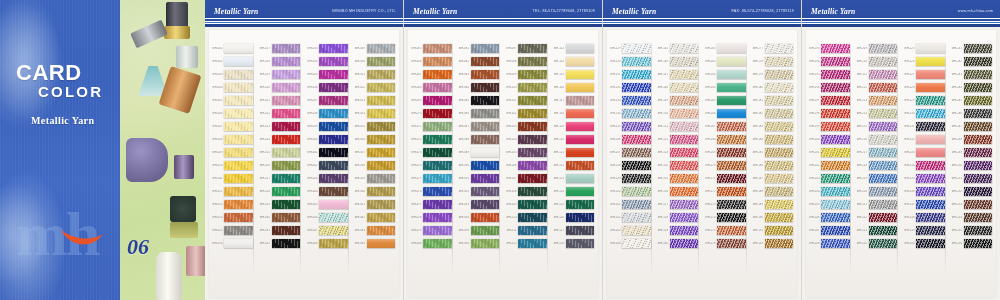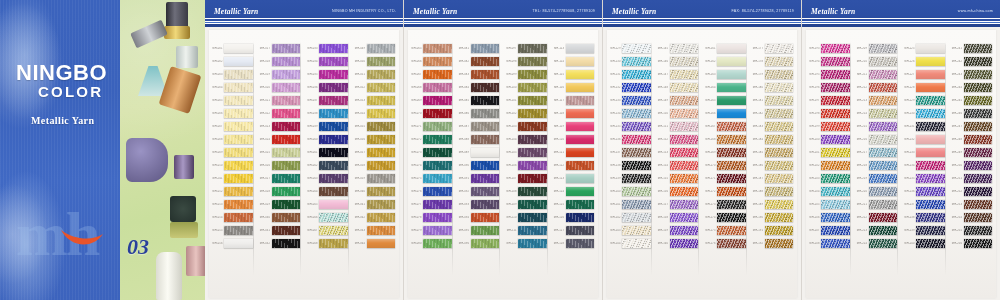--- a/index.html
+++ b/index.html
@@ -154,33 +154,33 @@
     <div class="cone" style="left:44px;top:70px;width:32px;height:40px;background:linear-gradient(90deg,#b5763a,#e8b074 45%,#9a5f2c);transform:rotate(18deg);border-radius:3px;"></div>
     <div class="cone" style="left:6px;top:138px;width:42px;height:44px;background:radial-gradient(circle at 35% 30%,#9a93c4,#5d5682);border-radius:6px 18px 18px 6px;"></div>
     <div class="spool" style="left:54px;top:155px;width:20px;height:24px;background:linear-gradient(90deg,#5e4a72,#a898c4 45%,#4e3e62);"></div>
     <div class="spool" style="left:50px;top:196px;width:26px;height:26px;background:radial-gradient(circle at 50% 50%,#3a4a42,#24302c);border-radius:3px;"></div>
     <div class="spool" style="left:50px;top:222px;width:28px;height:16px;background:linear-gradient(180deg,#9aa04e,#c8c878);"></div>
     <div class="spool" style="left:36px;top:252px;width:26px;height:48px;background:linear-gradient(90deg,#dcdcd2,#fbfbf4 45%,#d0d0c6);border-radius:8px 8px 2px 2px;"></div>
     <div class="spool" style="left:66px;top:246px;width:20px;height:30px;background:linear-gradient(90deg,#b88a8a,#e8c4c0 50%,#a87a7a);border-radius:2px;"></div>
   </div>
 
   <div class="cover-text">
-    <div class="word-color">NINGBO</div>
+    <div class="word-color">CARD</div>
     <div class="word-card">COLOR</div>
     <div class="word-sub">Metallic Yarn</div>
 
     <div class="logo-mono">
       <span>mh</span>
     </div>
     <svg class="logo-swoosh" width="44" height="22" viewBox="0 0 44 22">
       <path d="M1 2 C 10 19, 32 22, 43 6 C 33 13, 14 12, 1 2 Z" fill="#e8542a"></path>
     </svg>
   </div>
 
-  <div class="issue-no">03</div>
+  <div class="issue-no">06</div>
 </div>
 
 <div id="charts">
     <div class="panel" style="flex: 1 1 0px;">
       <div class="hdr">
         <div class="hdr-title">Metallic Yarn</div>
         <div class="hdr-contact">NINGBO MH INDUSTRY CO., LTD.</div>
         <div class="hdr-rules">
           <i style="height: 1px; background: rgb(255, 255, 255);"></i>
           <i style="height: 2px; background: rgb(44, 79, 164);"></i>

